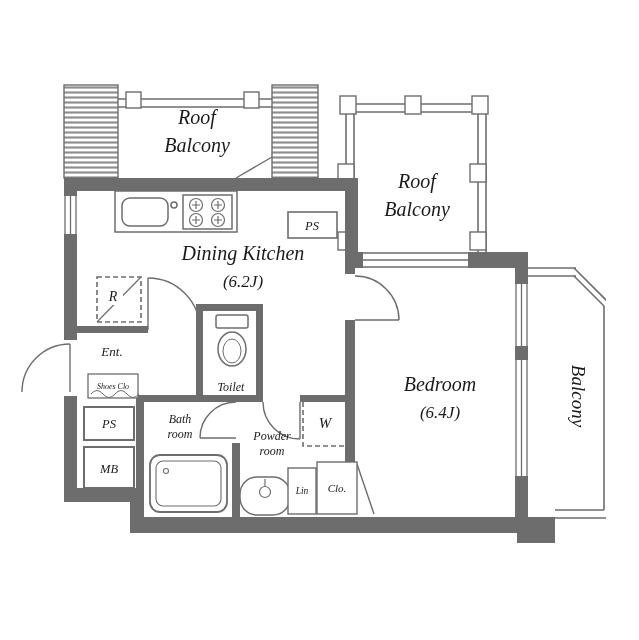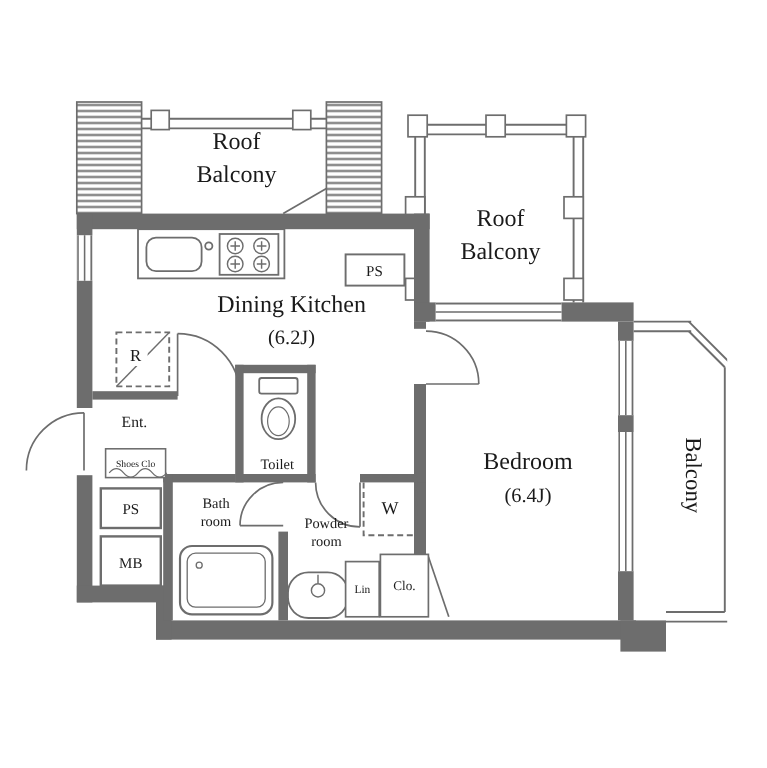--- a/index.html
+++ b/index.html
@@ -1,16 +1,16 @@
 <!DOCTYPE html>
 <html><head>
 <meta charset="utf-8">
 <style>
   html,body{margin:0;padding:0;background:#ffffff;}
-  .canvas{position:relative;width:606px;height:640px;background:#ffffff;overflow:hidden;}
+  .canvas{position:relative;width:606px;height:640px;background:#ffffff;overflow:hidden;font-style:italic;}
   svg{position:absolute;left:0;top:0;}
   svg text{font-family:"Liberation Serif","DejaVu Serif",serif;}
 </style>
 </head>
 <body>
 
 <div class="canvas">
 <svg width="639" height="640" viewBox="0 0 639 640">
   <defs>
     <pattern id="hatch" width="5" height="5" patternUnits="userSpaceOnUse">

